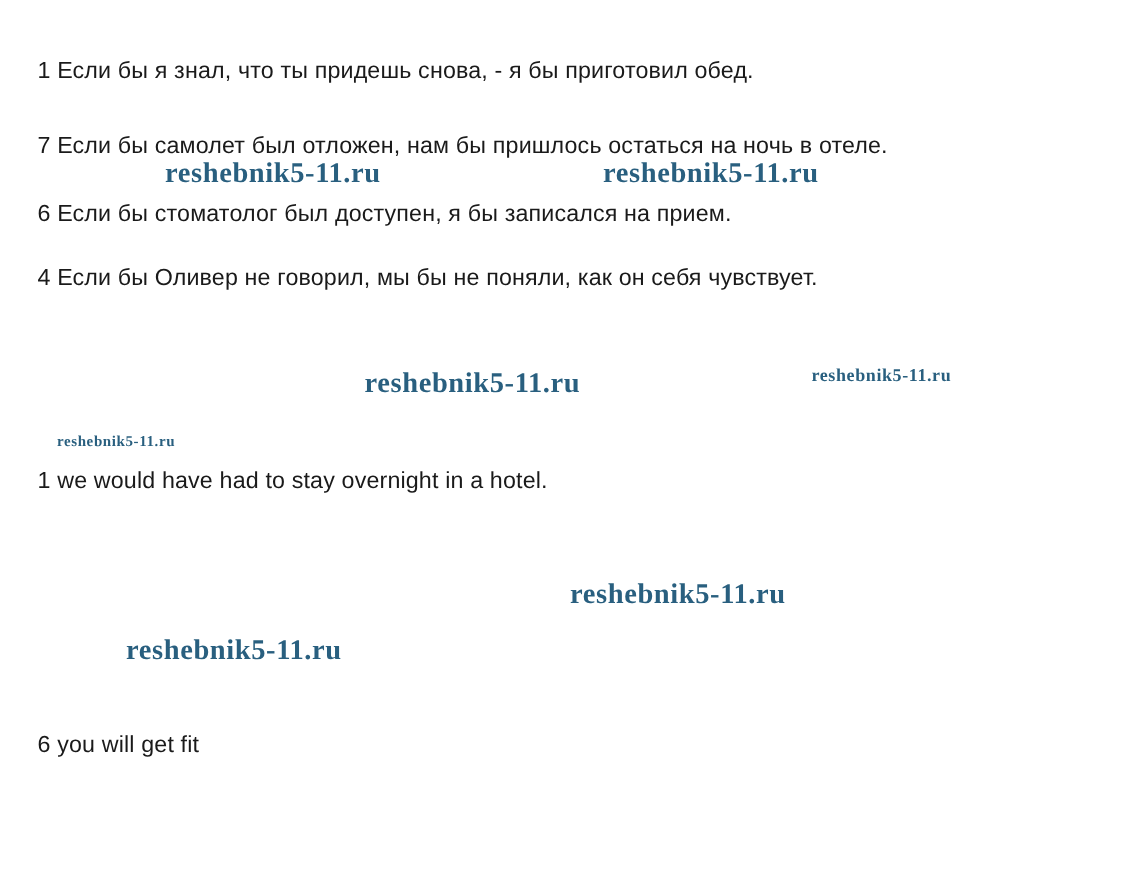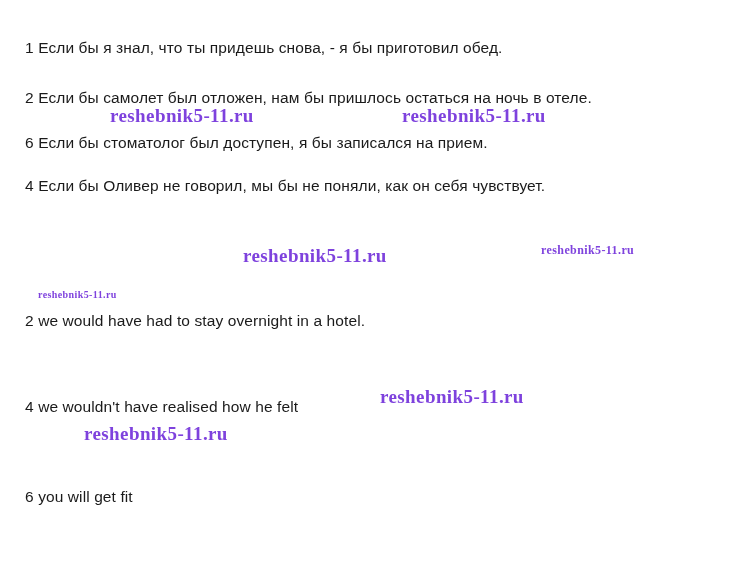--- a/index.html
+++ b/index.html
@@ -31,37 +31,36 @@
     color: #1a1a1a;
     font-size: 15.5px;
     line-height: 20px;
     white-space: nowrap;
     letter-spacing: 0.1px;
   }
   .wm {
     position: absolute;
     font-family: "Liberation Serif", serif;
     font-weight: bold;
-    color: #6d28d9;
+    color: #0c4a6e;
     white-space: nowrap;
     letter-spacing: 0.4px;
     opacity: 0.88;
   }
 </style>
 </head>
 <body>
 
 <div id="page">
   <div class="lines">
     <div class="line" style="left:25px; top:38px;">1 Если бы я знал, что ты придешь снова, - я бы приготовил обед.</div>
-    <div class="line" style="left:25px; top:88px;">2 Если бы самолет был отложен, нам бы пришлось остаться на ночь в отеле.</div>
+    <div class="line" style="left:25px; top:88px;">7 Если бы самолет был отложен, нам бы пришлось остаться на ночь в отеле.</div>
     <div class="line" style="left:25px; top:133px;">6 Если бы стоматолог был доступен, я бы записался на прием.</div>
     <div class="line" style="left:25px; top:176px;">4 Если бы Оливер не говорил, мы бы не поняли, как он себя чувствует.</div>
-    <div class="line" style="left:25px; top:311px;">2 we would have had to stay overnight in a hotel.</div>
-    <div class="line" style="left:25px; top:397px;">4 we wouldn't have realised how he felt</div>
+    <div class="line" style="left:25px; top:311px;">1 we would have had to stay overnight in a hotel.</div>
     <div class="line" style="left:25px; top:487px;">6 you will get fit</div>
   </div>
 
   <div class="wm" style="left:110px; top:105px; font-size:19px;">reshebnik5-11.ru</div>
   <div class="wm" style="left:402px; top:105px; font-size:19px;">reshebnik5-11.ru</div>
   <div class="wm" style="left:243px; top:245px; font-size:19px;">reshebnik5-11.ru</div>
   <div class="wm" style="left:541px; top:243px; font-size:12px;">reshebnik5-11.ru</div>
   <div class="wm" style="left:38px;  top:289px; font-size:10px;">reshebnik5-11.ru</div>
   <div class="wm" style="left:380px; top:386px; font-size:19px;">reshebnik5-11.ru</div>
   <div class="wm" style="left:84px;  top:423px; font-size:19px;">reshebnik5-11.ru</div>

